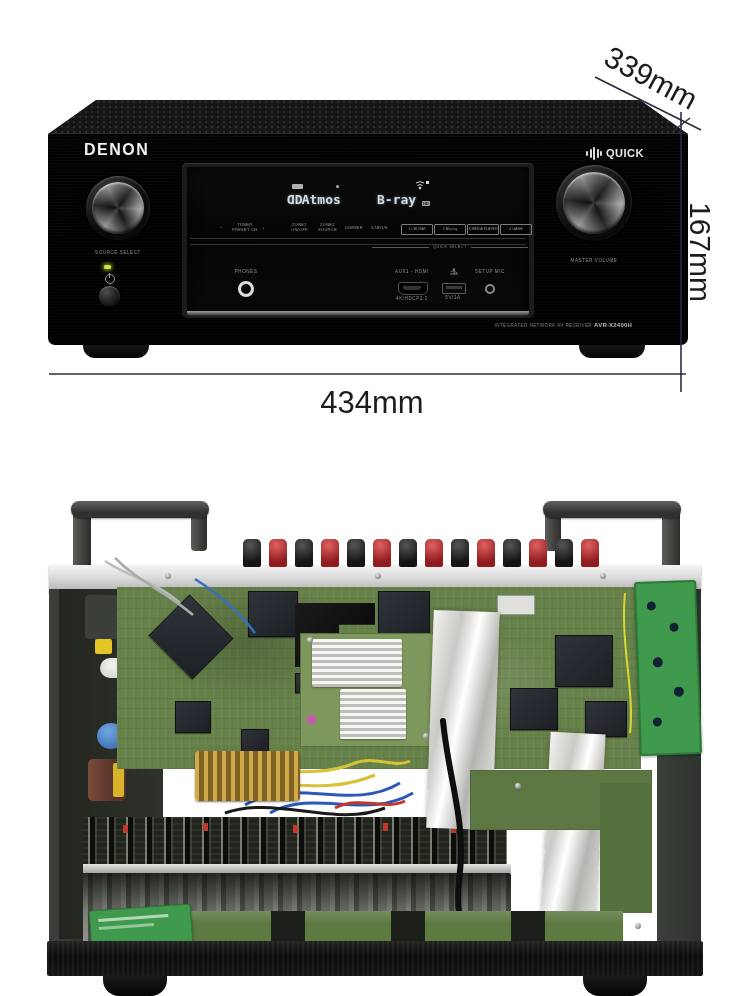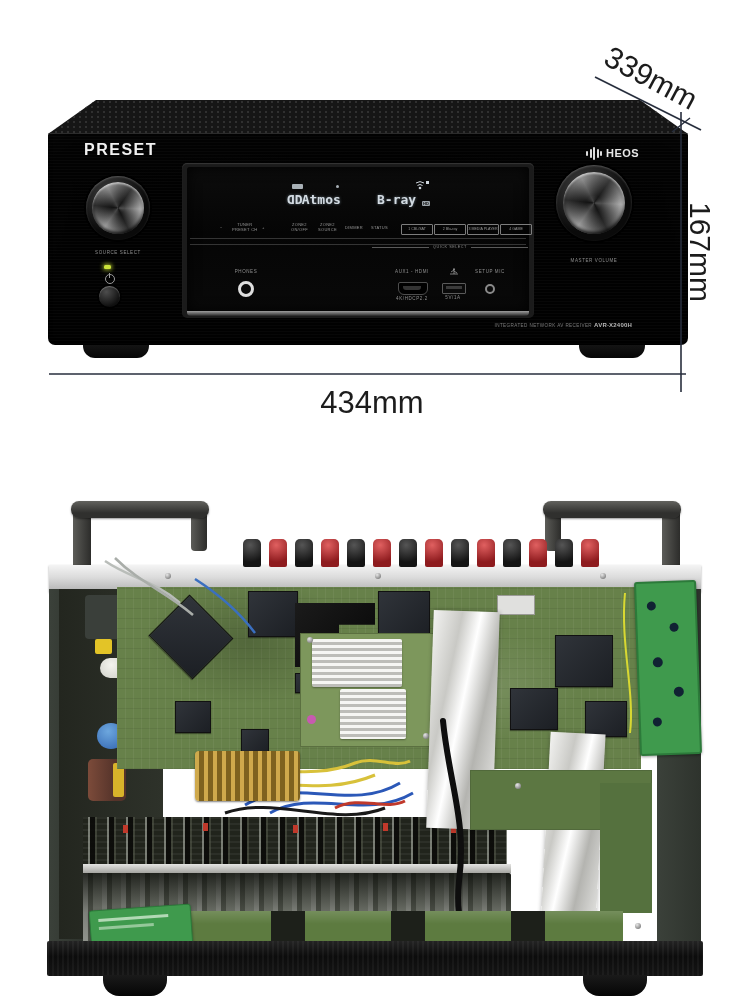--- a/index.html
+++ b/index.html
@@ -128,31 +128,31 @@
   svg text{font-family:"Liberation Sans",sans-serif;}
 </style>
 </head>
 <body>
 
 <div class="canvas">
 
   <div class="abs top-lid"></div>
   <div class="abs front-face"></div>
 
-  <div class="abs brand">PRESET</div>
+  <div class="abs brand">DENON</div>
 
   <div class="abs heos">
     <span class="heos-bars">
       <i style="height:5px"></i>
         <i style="height:9px"></i>
         <i style="height:13px"></i>
         <i style="height:9px"></i>
         <i style="height:5px"></i>
     </span>
-    <span class="heos-txt">HEOS</span>
+    <span class="heos-txt">QUICK</span>
   </div>
 
   <div class="abs knob-ring" style="left:86px;top:176px;width:64px;height:64px;"></div>
   <div class="abs knob-face" style="left:92px;top:182px;width:52px;height:52px;"></div>
   <div class="abs tiny-lbl" style="left:78px;top:250px;width:80px;">SOURCE SELECT</div>
   <div class="abs led"></div>
   <div class="abs pwr-icon"></div>
   <div class="abs pwr-btn"></div>
 
   <div class="abs knob-ring" style="left:556px;top:165px;width:76px;height:76px;"></div>

